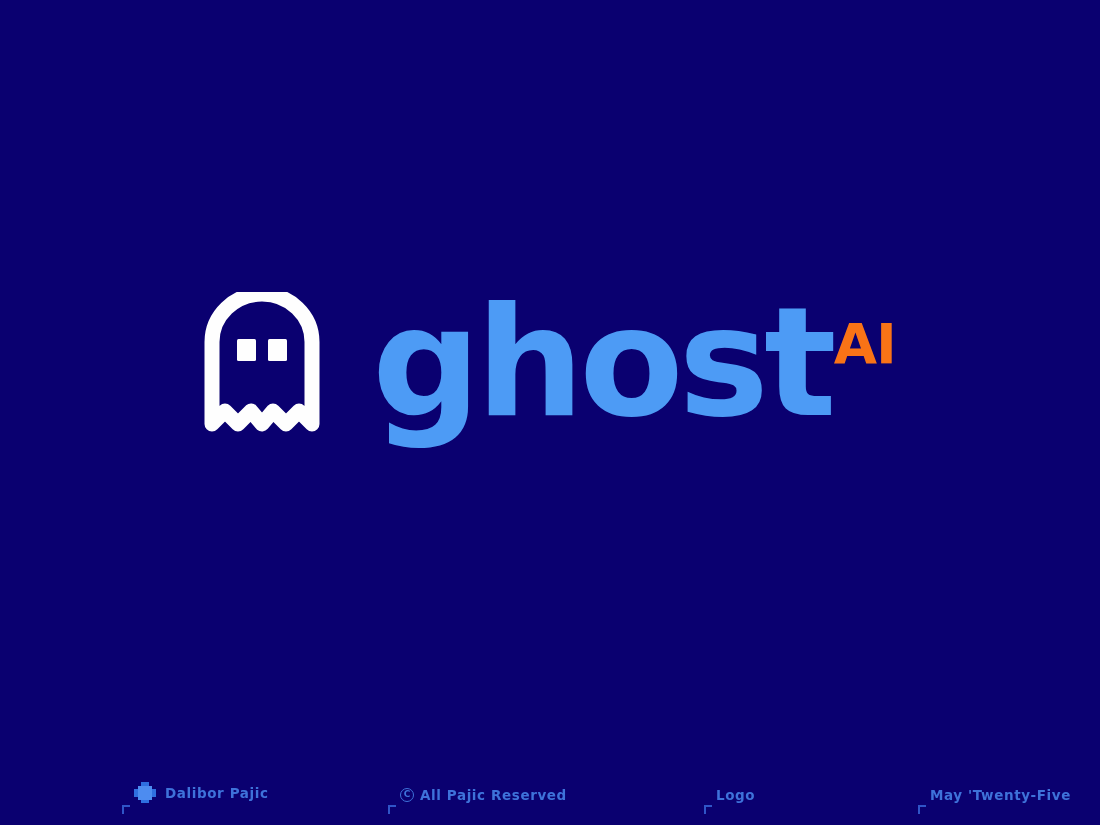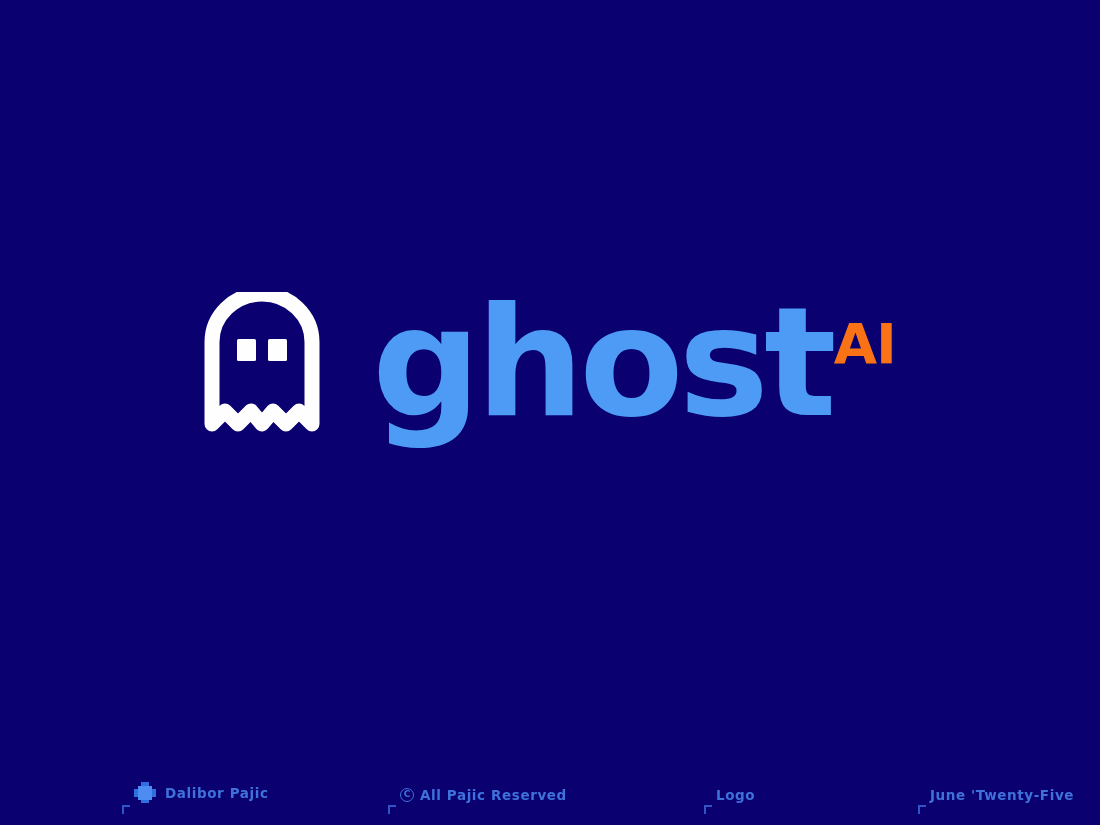--- a/index.html
+++ b/index.html
@@ -207,18 +207,18 @@
       <span class="footer-label">All Pajic Reserved</span>
     </div>
 
     <div class="footer-item" id="footer-item-2">
       <span class="bracket"></span>
       <span class="footer-label">Logo</span>
     </div>
 
     <div class="footer-item" id="footer-item-3">
       <span class="bracket"></span>
-      <span class="footer-label">June 'Twenty-Five</span>
+      <span class="footer-label">May 'Twenty-Five</span>
     </div>
 
   </div>
 
 </div>
 
 </body></html>

